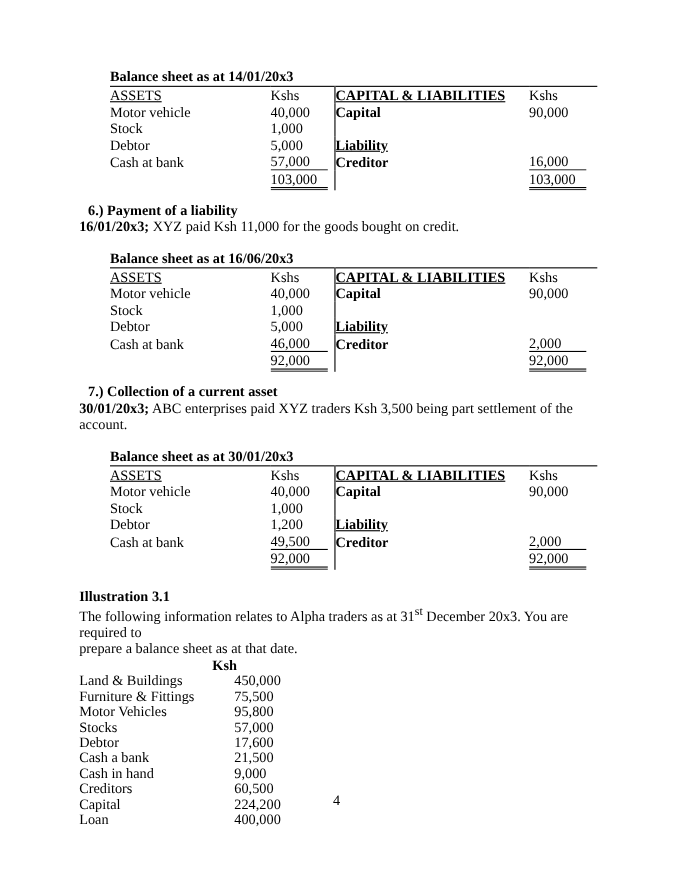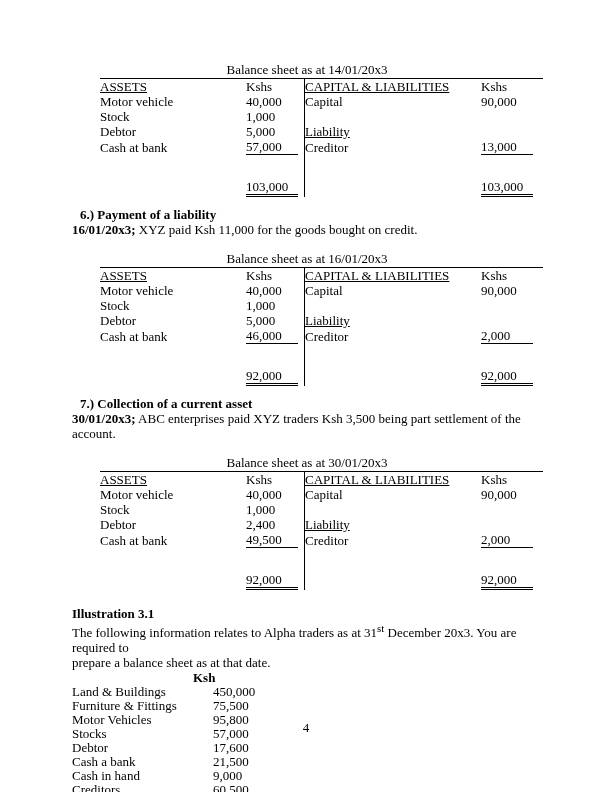--- a/index.html
+++ b/index.html
@@ -12,30 +12,30 @@
   }
   .page {
     position: relative;
     width: 612px; height: 792px;
     padding: 62px 70px 0 72px;
     box-sizing: border-box;
     overflow: hidden;
   }
   
   .bs-wrap { margin: 0 0 10px 28px; width: 414px; }
-  .bs-title { font-weight: normal; text-align: center; line-height: 16px; }
+  .bs-title { font-weight: bold; line-height: 16px; }
   table.bs { border-collapse: collapse; border-top: 1px solid #000; width: 100%; table-layout: fixed; }
   table.bs td { padding: 0; height: 15px; line-height: 15px; vertical-align: bottom; overflow: hidden; white-space: nowrap; }
   td.c1 { width: 146px; padding-left: 8px; }
   td.c2 { width: 58px; border-right: 1px solid #000; }
-  td.c3 { width: 176px; padding-left: 16px; }
+  td.c3 { width: 176px; padding-left: 16px; font-weight: bold; }
   td.c4 { width: 62px; padding-left: 2px; }
   .hu { text-decoration: underline; text-align: center; }
   .sum { display: inline-block; min-width: 52px; border-bottom: 1px solid #000; }
-  .tot { display: inline-block; min-width: 52px; border-bottom: 3px double #000; margin-top: 24px; }
+  .tot { display: inline-block; min-width: 52px; border-bottom: 3px double #000; }
   
   .sec-head { font-weight: bold; margin-left: 8px; line-height: 15px; }
   .sec-text { line-height: 15px; margin-bottom: 14px; }
   .bolddate { font-weight: bold; }
   
   .ill-head { font-weight: bold; margin-top: 16px; line-height: 15px; }
   .ill-intro { line-height: 15px; }
   .ksh-head { font-weight: bold; margin-left: 121px; line-height: 15px; }
   .item { display: flex; line-height: 14px; gap: 20px; }
   .item .lab { width: 121px; }
@@ -71,37 +71,37 @@
         <tr>
           <td class="c1">Debtor</td>
           <td class="c2">5,000</td>
           <td class="c3"><span class="hu">Liability</span></td>
           <td class="c4"></td>
         </tr>
         <tr>
           <td class="c1">Cash at bank</td>
           <td class="c2"><span class="sum">57,000</span></td>
           <td class="c3">Creditor</td>
-          <td class="c4"><span class="sum">13,000</span></td>
+          <td class="c4"><span class="sum">16,000</span></td>
         </tr>
         <tr>
           <td class="c1"></td>
           <td class="c2"><span class="tot">103,000</span></td>
           <td class="c3"></td>
           <td class="c4"><span class="tot">103,000</span></td>
         </tr>
       </tbody>
     </table>
   </div>
 
   <div class="sec-head">6.) Payment of a liability</div>
   <div class="sec-text"><span class="bolddate">16/01/20x3;</span><span> XYZ paid Ksh 11,000 for the goods bought on credit.</span></div>
 
   <div class="bs-wrap">
-    <div class="bs-title">Balance sheet as at 16/01/20x3</div>
+    <div class="bs-title">Balance sheet as at 16/06/20x3</div>
     <table class="bs">
       <tbody>
         <tr>
           <td class="c1"><span class="hu">ASSETS</span></td>
           <td class="c2">Kshs</td>
           <td class="c3"><span class="hu">CAPITAL &amp; LIABILITIES</span></td>
           <td class="c4">Kshs</td>
         </tr>
         <tr>
           <td class="c1">Motor vehicle</td>
@@ -157,21 +157,21 @@
           <td class="c4">90,000</td>
         </tr>
         <tr>
           <td class="c1">Stock</td>
           <td class="c2">1,000</td>
           <td class="c3"></td>
           <td class="c4"></td>
         </tr>
         <tr>
           <td class="c1">Debtor</td>
-          <td class="c2">2,400</td>
+          <td class="c2">1,200</td>
           <td class="c3"><span class="hu">Liability</span></td>
           <td class="c4"></td>
         </tr>
         <tr>
           <td class="c1">Cash at bank</td>
           <td class="c2"><span class="sum">49,500</span></td>
           <td class="c3">Creditor</td>
           <td class="c4"><span class="sum">2,000</span></td>
         </tr>
         <tr>
@@ -219,17 +219,21 @@
         <span>9,000</span>
       </div>
     <div class="item">
         <span class="lab">Creditors</span>
         <span>60,500</span>
       </div>
     <div class="item">
         <span class="lab">Capital</span>
         <span>224,200</span>
       </div>
+    <div class="item">
+        <span class="lab">Loan</span>
+        <span>400,000</span>
+      </div>
   </div>
 
   <div class="pagenum">4</div>
 
 </div>
 
 </body></html>

